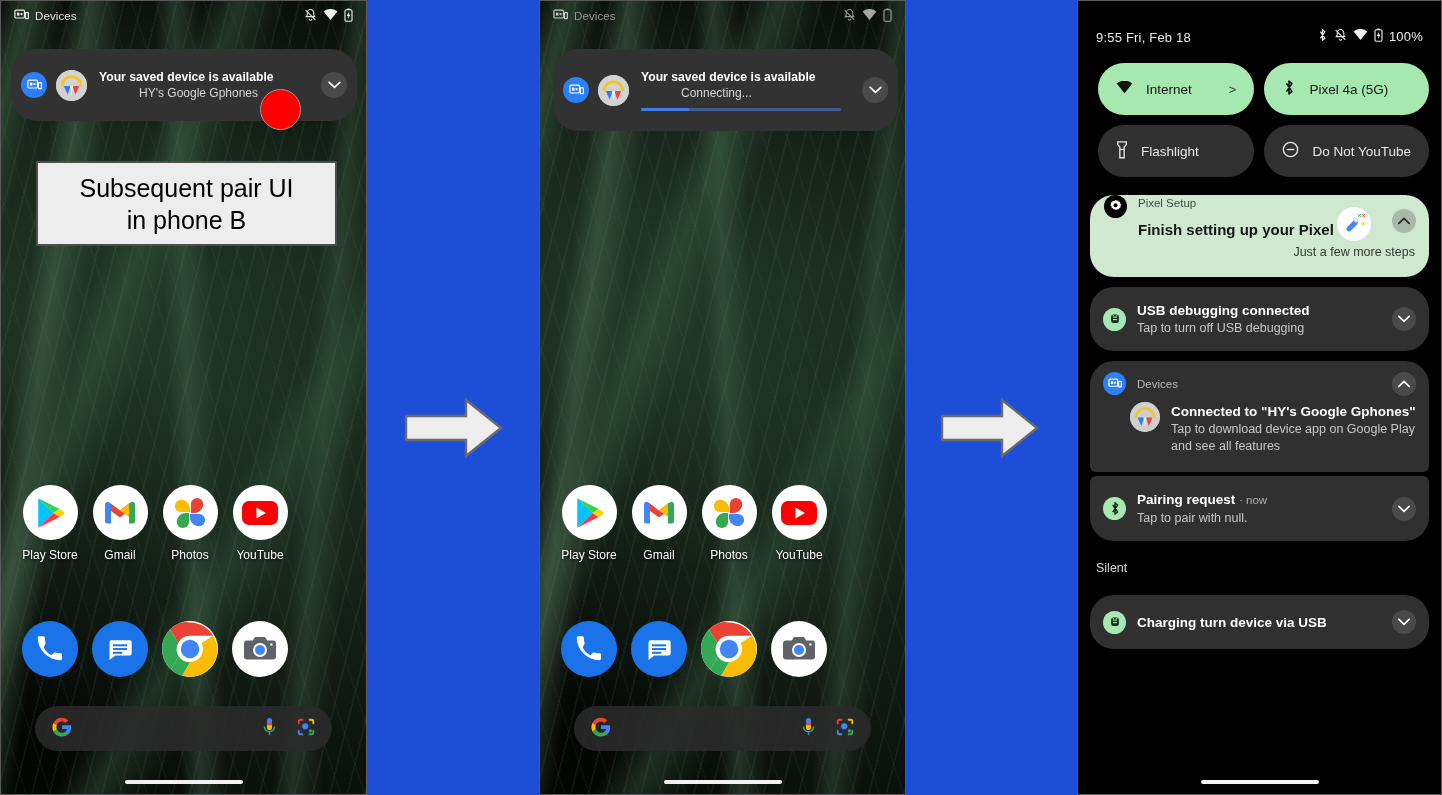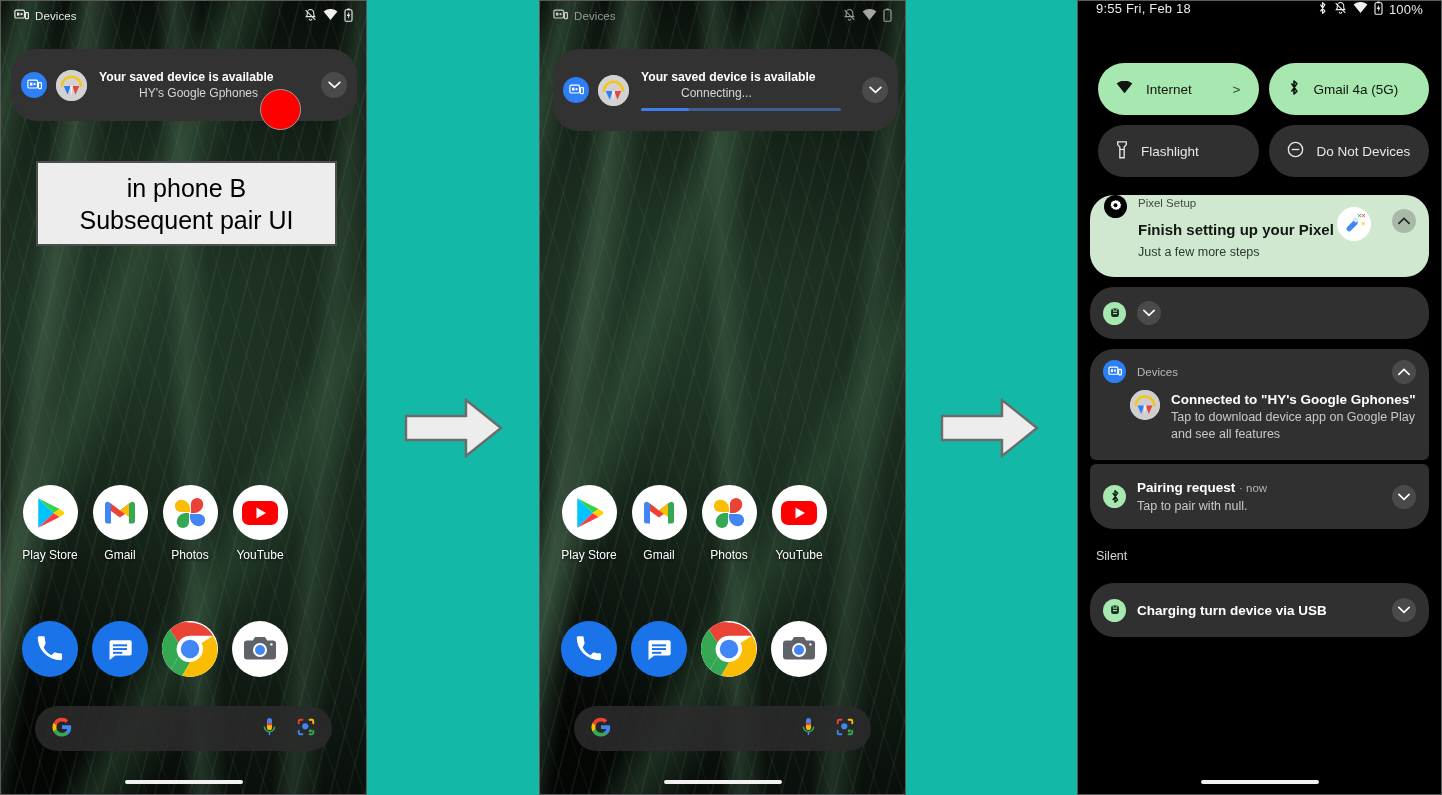--- a/index.html
+++ b/index.html
@@ -2,21 +2,21 @@
 <html><head>
 <meta charset="utf-8">
 <style>
   * { box-sizing: border-box; margin: 0; padding: 0; }
   html, body {
     width: 1442px; height: 795px;
     background: #ffffff;
     font-family: "Liberation Sans", sans-serif;
     overflow: hidden;
   }
-  .stage { position: relative; width: 1442px; height: 795px; background:#14b8a6; }
+  .stage { position: relative; width: 1442px; height: 795px; background:#1d4ed8; }
 
   
   .phone {
     position: absolute; top: 0; height: 795px;
     overflow: hidden;
     border: 1px solid #5a5a5a;
     background: #000;
   }
   #phone1 { left: 0px;    width: 367px; }
   #phone2 { left: 539px;  width: 367px; }
@@ -133,21 +133,21 @@
 
   
   .arrow { position:absolute; z-index:8; }
   #arrow1 { left:404px; top:397px; }
   #arrow2 { left:940px; top:397px; }
 
   
   .shade { position:absolute; inset:0; background:#000000; }
   .qs-statusbar {
     position:absolute; top:0; left:0; right:0; height:44px;
-    display:flex; align-items:flex-start; justify-content:space-between;
+    display:flex; align-items:flex-end; justify-content:space-between;
     padding:0 18px; color:#e9e9e9; font-size:12.5px;
   }
   .qs-clock { font-size:13px; color:#eaeaea; letter-spacing:.2px; }
 
   .qs-grid {
     position:absolute; top:62px; left:20px; right:12px;
     display:grid; grid-template-columns:1fr 1fr; gap:10px 10px;
   }
   .qs-tile {
     height:52px; border-radius:27px; display:flex; align-items:center;
@@ -268,22 +268,22 @@
         <svg width="13" height="8" viewBox="0 0 14 9">
             <path d="M1 1.5 7 7.2l6-5.7" fill="none" stroke="#fff" stroke-width="1.9" stroke-linecap="round"></path>
           </svg>
       </div>
     </div>
 
     <div class="red-dot"></div>
 
     <div class="callout">
       <div>
+        <div>Subsequent pair UI</div>
         <div>in phone B</div>
-        <div>Subsequent pair UI</div>
       </div>
     </div>
 
     <div class="apps-row" id="row1a">
       <div class="app">
         <div class="app-ic">
           <svg width="30" height="32" viewBox="0 0 28 30">
               <path d="M3 1.2 17.5 15 3 28.8z" fill="#00c3ff"></path>
               <path d="M3 1.2 17.5 15 23 11.3z" fill="#32d350"></path>
               <path d="M3 28.8 17.5 15 23 18.7z" fill="#ff3a44"></path>
@@ -654,57 +654,57 @@
         <span class="lbl">Internet</span>
         <span class="qs-chevr">&gt;</span>
       </div>
 
       <div class="qs-tile on">
         <span>
           <svg width="14" height="17" viewBox="0 0 14 20">
               <path d="M4 5.2 10.4 14.6 7 17.6V2.4l3.4 3L4 14.8" fill="none" stroke="#101510" stroke-width="1.9" stroke-linejoin="round"></path>
             </svg>
         </span>
-        <span class="lbl">Gmail 4a (5G)</span>
+        <span class="lbl">Pixel 4a (5G)</span>
       </div>
 
       <div class="qs-tile off">
         <span>
           <svg width="12" height="18" viewBox="0 0 12 20">
               <path d="M1.2 1h9.6v3L8.4 6.6v12H3.6v-12L1.2 4z" fill="none" stroke="#e6e6e6" stroke-width="1.5"></path>
               <line x1="3.6" y1="9.4" x2="8.4" y2="9.4" stroke="#e6e6e6" stroke-width="1.3"></line>
             </svg>
         </span>
         <span class="lbl">Flashlight</span>
       </div>
 
       <div class="qs-tile off">
         <span>
           <svg width="17" height="17" viewBox="0 0 20 20">
               <circle cx="10" cy="10" r="8.4" fill="none" stroke="#e6e6e6" stroke-width="1.6"></circle>
               <line x1="5.6" y1="10" x2="14.4" y2="10" stroke="#e6e6e6" stroke-width="1.6"></line>
             </svg>
         </span>
-        <span class="lbl">Do Not Devices</span>
+        <span class="lbl">Do Not YouTube</span>
       </div>
     </div>
 
     <div class="notif-list">
 
       <div class="notif solo green" style="padding:0 14px 16px 14px;margin-bottom:10px;">
         <div class="n-ic" style="background:#000">
           <svg width="15" height="15" viewBox="0 0 20 20">
               <path d="M10 1.2l1.6 1.1 1.9-.4.9 1.7 1.9.5-.1 2 1.4 1.4-1 1.7.4 1.9-1.8.8-.7 1.8-2-.2-1.5 1.3-1.6-1.1-1.9.4-.9-1.7-1.9-.5.1-2L3.3 8.5l1-1.7L3.9 4.9l1.8-.8.7-1.8 2 .2z" fill="#fff"></path>
               <circle cx="10" cy="8.4" r="2.6" fill="#000"></circle>
             </svg>
         </div>
         <div class="n-body">
           <div class="n-app dark">Pixel Setup</div>
           <div class="n-title dark" style="margin-top:8px;">Finish setting up your Pixel</div>
-          <div class="n-sub dark" style="margin-top:3px;">Just a few more steps</div>
+          <div class="n-sub dark" style="margin-top:3px;text-align:right;">Just a few more steps</div>
         </div>
         <div class="wand" style="position:absolute;right:58px;top:12px;">
           <svg width="24" height="24" viewBox="0 0 26 26">
             <rect x="3.5" y="12" width="15" height="5.6" rx="2.8" transform="rotate(-45 11 14.8)" fill="#4285f4"></rect>
             <rect x="12.4" y="5.6" width="4.4" height="5.6" rx="1.6" transform="rotate(-45 14.6 8.4)" fill="#d8e6fb"></rect>
             <text x="16" y="7" font-size="7" fill="#34a853" font-family="'Liberation Sans',sans-serif">✕</text>
             <text x="20.4" y="6.4" font-size="7" fill="#ea4335" font-family="'Liberation Sans',sans-serif">✕</text>
             <text x="20" y="15" font-size="7" fill="#fbbc04" font-family="'Liberation Sans',sans-serif">✕</text>
           </svg>
         </div>
@@ -717,20 +717,24 @@
 
       <div class="notif solo" style="padding:14px 13px;margin-bottom:10px;align-items:center;">
         <div class="n-ic" style="background:#a7e7b0">
           <svg width="14" height="14" viewBox="0 0 18 18">
               <rect x="4" y="3.2" width="10" height="11" rx="3" fill="#1c2a1c"></rect>
               <rect x="6.4" y="5.8" width="5.2" height="1.5" fill="#a7e7b0"></rect>
               <rect x="6.4" y="9" width="5.2" height="1.5" fill="#a7e7b0"></rect>
               <circle cx="6.6" cy="4.6" r="0.9" fill="#a7e7b0"></circle>
               <circle cx="11.4" cy="4.6" r="0.9" fill="#a7e7b0"></circle>
             </svg>
+        </div>
+        <div class="n-body">
+          <div class="n-title">USB debugging connected</div>
+          <div class="n-sub">Tap to turn off USB debugging</div>
         </div>
         <div class="n-chev">
           <svg width="12" height="8" viewBox="0 0 14 9">
               <path d="M1 1.5 7 7.2l6-5.7" fill="none" stroke="#fff" stroke-width="1.9" stroke-linecap="round"></path>
             </svg>
         </div>
       </div>
 
       <div class="grouped">
         <div class="g-head">

